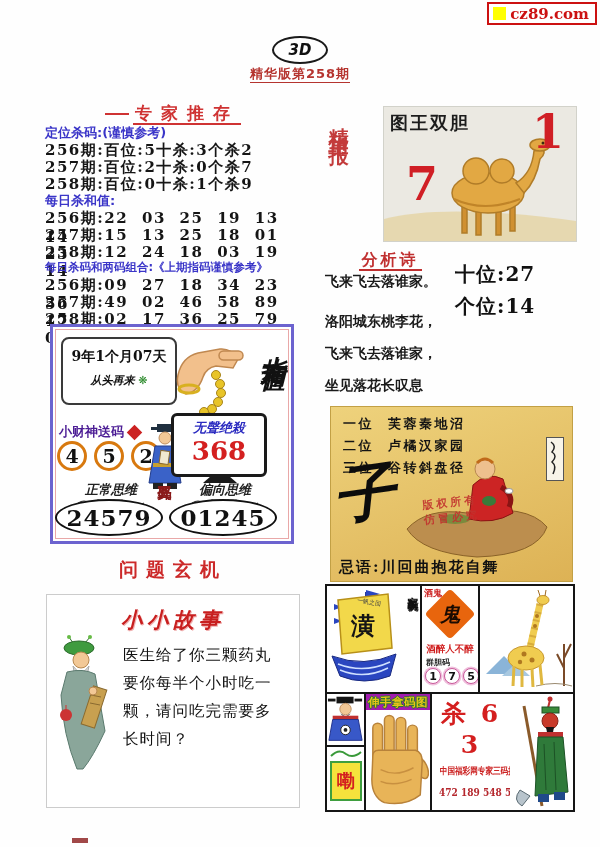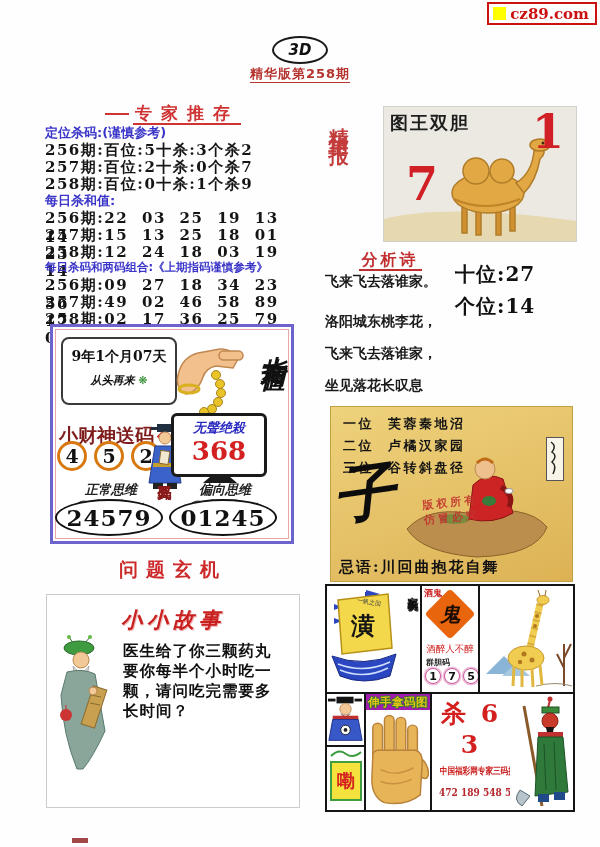--- a/index.html
+++ b/index.html
@@ -29,42 +29,42 @@
   
   .vbox{left:50px;top:324px;width:238px;height:214px;border:3px solid #6c63cf;background:#fff;
         box-shadow:inset 0 0 0 2px #ffffff, inset 0 0 0 3px #e9a8a8}
   .period-box{left:8px;top:10px;width:112px;height:64px;border:2px solid #3a3a3a;border-radius:8px;text-align:center}
   .period-text{font-size:14px;font-weight:bold;margin-top:9px;font-family:"DejaVu Serif",serif}
   .restart-row{margin-top:7px;font-size:11px;font-weight:bold;font-style:italic}
   .star{color:#2a8a2a;font-style:normal}
   .calli-v{writing-mode:vertical-rl;text-orientation:upright;font-family:"DejaVu Serif",serif;
            font-weight:bold;font-style:italic;letter-spacing:4px}
   .lucky-row{left:6px;top:96px;display:flex;align-items:center;gap:5px}
-  .lucky-title{color:#7f1d1d;font-weight:bold;font-size:19px}
+  .lucky-title{color:#4c1d95;font-weight:bold;font-size:13px}
   .knot{width:11px;height:11px;background:#cc2222;transform:rotate(45deg);display:inline-block}
   .digits-row{left:4px;top:114px;display:flex;gap:7px}
   .digit-circle{width:30px;height:30px;border:3px solid #d8790f;border-radius:50%;display:flex;
                 align-items:center;justify-content:center;font-size:19px;font-weight:bold;
                 font-family:"DejaVu Serif",serif;box-sizing:border-box;background:#fff}
   .tv{left:118px;top:86px;width:96px;height:64px;border:3px solid #1a1a1a;border-radius:6px;
       background:#fff;text-align:center;box-sizing:border-box}
   .tv-label{color:#2a2ac0;font-weight:bold;font-size:13px;font-style:italic;margin-top:3px}
   .tv-value{color:#d42020;font-weight:bold;font-size:26px;font-family:"DejaVu Serif",serif;line-height:28px}
   .tv-stand{left:150px;top:150px;width:34px;height:6px;background:#1a1a1a;clip-path:polygon(20% 0,80% 0,100% 100%,0 100%)}
   .think{font-weight:bold;font-style:italic;font-size:13px;text-align:center;color:#222}
   .ellipse{border:2px solid #111;border-radius:50%;display:flex;align-items:center;justify-content:center;
            font-family:"DejaVu Serif",serif;font-weight:bold;font-size:23px;letter-spacing:1px;background:#fff}
   .five-v{writing-mode:vertical-rl;text-orientation:upright;color:#8a1a1a;font-weight:bold;font-size:14px;z-index:3}
   
   .mystery{left:45px;top:557px;width:256px;text-align:center;color:#cc2a2a;font-size:19px;
            font-weight:bold;letter-spacing:8px}
   .storybox{left:46px;top:594px;width:252px;height:212px;border:1px solid #cccccc;background:#fff}
   .story-title{margin-top:11px;text-align:center;color:#c81f1f;font-size:21px;font-weight:bold;
                font-style:italic;letter-spacing:5px;text-shadow:1px 1px 0 #f0b0b0}
-  .story-text{left:76px;top:46px;width:160px;font-size:15.5px;font-weight:bold;line-height:20px;
+  .story-text{left:76px;top:46px;width:160px;font-size:15.5px;font-weight:normal;line-height:28px;
               font-family:"DejaVu Serif",serif;letter-spacing:1px}
   
   .morning{left:326px;top:112px;writing-mode:vertical-rl;text-orientation:upright;color:#c33b3b;
            font-size:20px;font-weight:bold;letter-spacing:6px}
   .banner{left:383px;top:106px;width:192px;height:134px;background:#ebe9e2;border:1px solid #d2d2ca;overflow:hidden}
   .banner-title{left:6px;top:4px;font-size:18px;font-weight:900;letter-spacing:2px;color:#1c1c1c;
                 font-family:"DejaVu Serif",serif}
   .banner-digit{color:#d01f25;font-size:46px;font-weight:bold;font-family:"DejaVu Serif",serif;line-height:46px}
   .poem{left:325px;top:250px;width:130px}
   .poem-title{text-align:center;color:#c03030;font-size:16px;font-weight:bold;letter-spacing:3px}
@@ -88,21 +88,21 @@
   .cell{position:absolute;box-sizing:border-box;background:#fff;overflow:hidden}
   .br{border-right:2px solid #151515}.bb{border-bottom:2px solid #151515}
   .vtext{writing-mode:vertical-rl;text-orientation:upright;font-weight:bold;font-size:11px;
          font-family:"DejaVu Serif",serif;letter-spacing:1px}
   .sail-char{font-size:24px;font-weight:bold;font-family:"DejaVu Serif",serif;color:#151515}
   .sail-motto{font-size:6px;color:#444;transform:rotate(10deg)}
   .wine-corner{color:#cc2222;font-weight:bold;font-size:9px}
   .diamond{width:36px;height:36px;background:#e8650d;transform:rotate(45deg);border-radius:4px}
   .diamond-char{width:36px;height:36px;display:flex;align-items:center;justify-content:center;
                 font-size:20px;font-weight:bold;font-style:italic;font-family:"DejaVu Serif",serif;color:#1a0a00}
-  .wine-slogan{width:100%;text-align:center;font-size:9.5px;color:#d02020;font-weight:400}
+  .wine-slogan{width:100%;text-align:center;font-size:9.5px;color:#d02020;font-weight:700}
   .wine-label{font-size:8px;color:#222;font-weight:bold}
   .flower-digit{width:16px;height:16px;border:1.5px solid #c85a9a;border-radius:50%;display:flex;
                 align-items:center;justify-content:center;font-size:11px;font-weight:bold;
                 box-shadow:0 0 0 1.5px #f0c0dd;background:#fff;box-sizing:border-box}
   .hand-title{height:16px;line-height:16px;text-align:center;font-size:11.5px;font-weight:900;
               color:#e6c419;letter-spacing:.5px;background:#a21caf;
               text-shadow:-1px 0 #2a7a2a,1px 0 #2a7a2a,0 -1px #2a7a2a,0 1px #2a7a2a}
   .kill-text{text-align:center;color:#d41f1f;font-weight:900;font-size:25px;letter-spacing:3px;
              font-family:"DejaVu Serif",serif}
   .recommend{white-space:nowrap;color:#cc2222;font-weight:bold;font-size:9.5px;transform:scaleX(.8);

